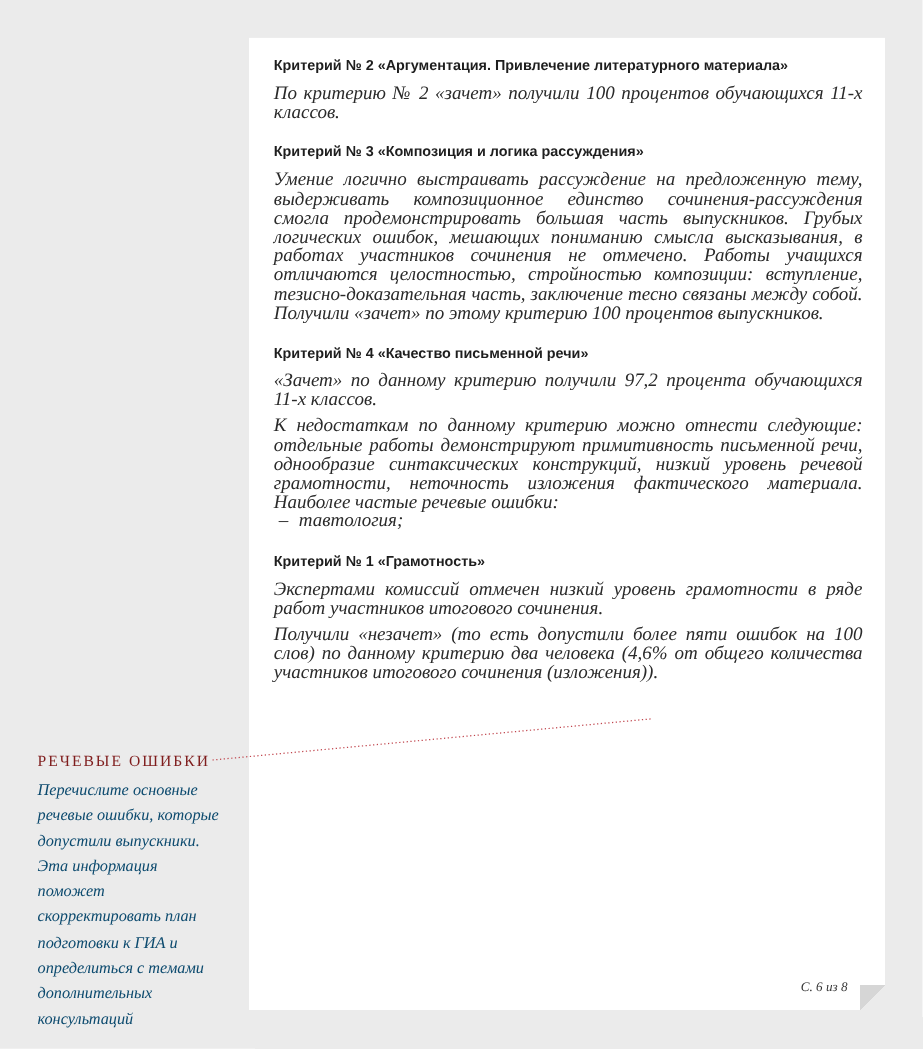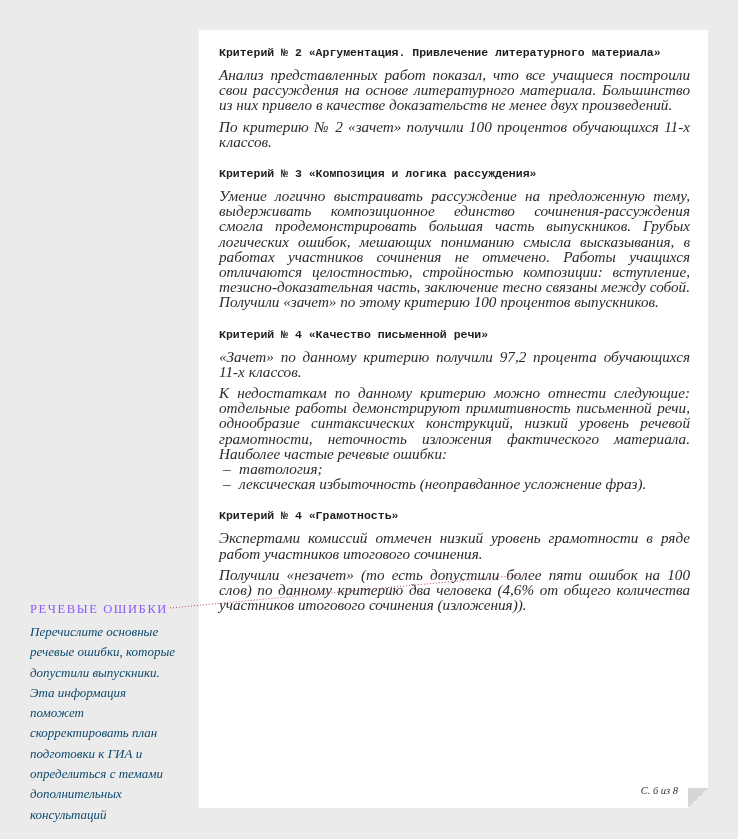--- a/index.html
+++ b/index.html
@@ -24,21 +24,21 @@
     width: 20px; height: 20px;
     background: linear-gradient(135deg, #d6d6d6 0%, #d6d6d6 50%, transparent 50%);
   }
   .content {
     position: absolute;
     left: 20px; top: 16px;
     width: 471px;
   }
   .section { margin-bottom: 18px; }
   .crit-heading {
-    font-family: Liberation Mono, monospace;
+    font-family: Liberation Sans, sans-serif;
     font-weight: bold;
     font-size: 11.5px;
     color: #1e1e1e;
     margin: 0 0 7px 0;
     line-height: 14px;
   }
   .para {
     font-style: italic;
     font-size: 15.2px;
     line-height: 15.2px;
@@ -72,21 +72,21 @@
     color: #333;
   }
   .sidebar {
     position: absolute;
     left: 30px; top: 602px;
     width: 150px;
   }
   .sidebar-title {
     font-size: 12.5px;
     letter-spacing: 1.6px;
-    color: #8b5cf6;
+    color: #7f1d1d;
     line-height: 14px;
     margin-bottom: 6px;
     white-space: nowrap;
   }
   .sidebar-text {
     font-size: 13px;
     line-height: 20.3px;
     color: #0c4a6e;
     font-style: italic;
   }
@@ -98,41 +98,39 @@
   }
 </style>
 </head>
 <body>
 
 <div class="page">
   <div class="content">
 
     <div class="section">
       <div class="crit-heading">Критерий № 2 «Аргументация. Привлечение литературного материала»</div>
-      <p class="para">Анализ представленных работ показал, что все учащиеся построили свои рассуждения на основе литературного материала. Большинство из них привело в качестве доказательств не менее двух произведений.</p>
       <p class="para last">По критерию № 2 «зачет» получили 100 процентов обучающихся 11-х классов.</p>
     </div>
 
     <div class="section">
       <div class="crit-heading">Критерий № 3 «Композиция и логика рассуждения»</div>
       <p class="para last">Умение логично выстраивать рассуждение на предложенную тему, выдерживать композиционное единство сочинения-рассуждения смогла продемонстрировать большая часть выпускников. Грубых логических ошибок, мешающих пониманию смысла высказывания, в работах участников сочинения не отмечено. Работы учащихся отличаются целостностью, стройностью композиции: вступление, тезисно-доказательная часть, заключение тесно связаны между собой. Получили «зачет» по этому критерию 100 процентов выпускников.</p>
     </div>
 
     <div class="section">
       <div class="crit-heading">Критерий № 4 «Качество письменной речи»</div>
       <p class="para">«Зачет» по данному критерию получили 97,2 процента обучающихся 11-х классов.</p>
       <p class="para last">К недостаткам по данному критерию можно отнести следующие: отдельные работы демонстрируют примитивность письменной речи, однообразие синтаксических конструкций, низкий уровень речевой грамотности, неточность изложения фактического материала. Наиболее частые речевые ошибки:</p>
       <ul class="errors">
         <li>тавтология;</li>
-        <li>лексическая избыточность (неоправданное усложнение фраз).</li>
       </ul>
     </div>
 
     <div class="section">
-      <div class="crit-heading">Критерий № 4 «Грамотность»</div>
+      <div class="crit-heading">Критерий № 1 «Грамотность»</div>
       <p class="para">Экспертами комиссий отмечен низкий уровень грамотности в ряде работ участников итогового сочинения.</p>
       <p class="para last">Получили «незачет» (то есть допустили более пяти ошибок на 100 слов) по данному критерию два человека (4,6% от общего количества участников итогового сочинения (изложения)).</p>
     </div>
 
   </div>
   <div class="page-number">С. 6 из 8</div>
 </div>
 
 <div class="fold"></div>
 

